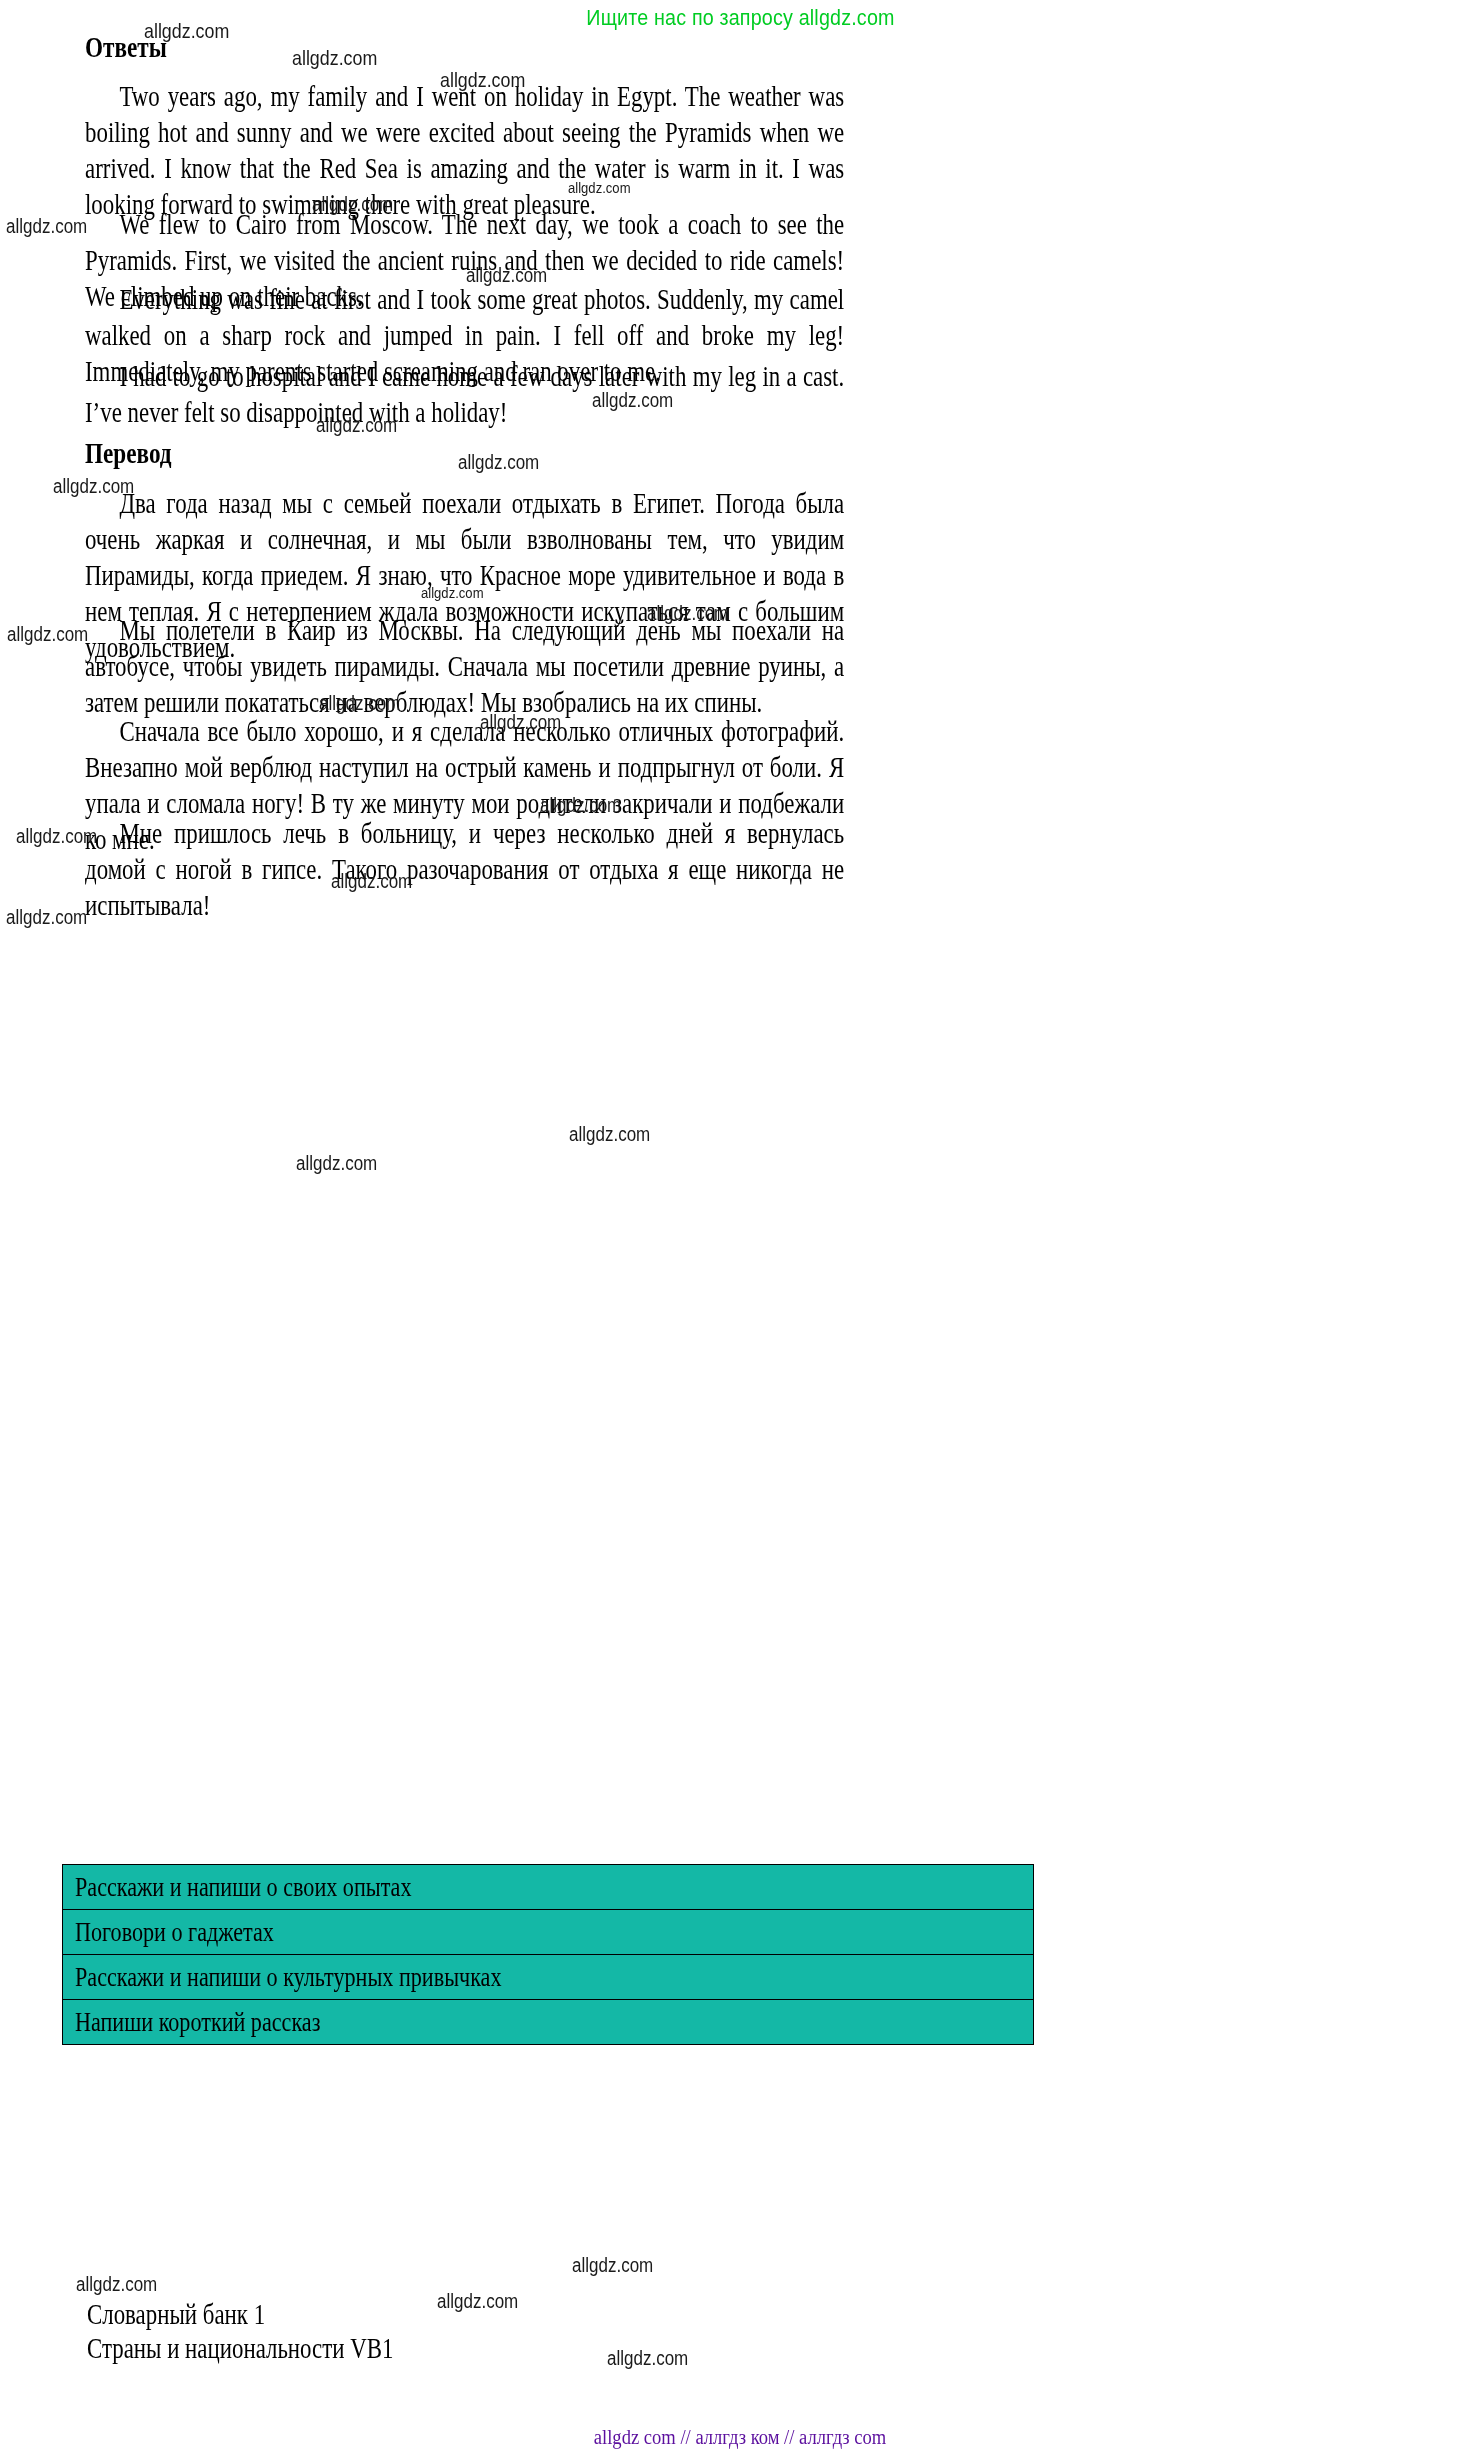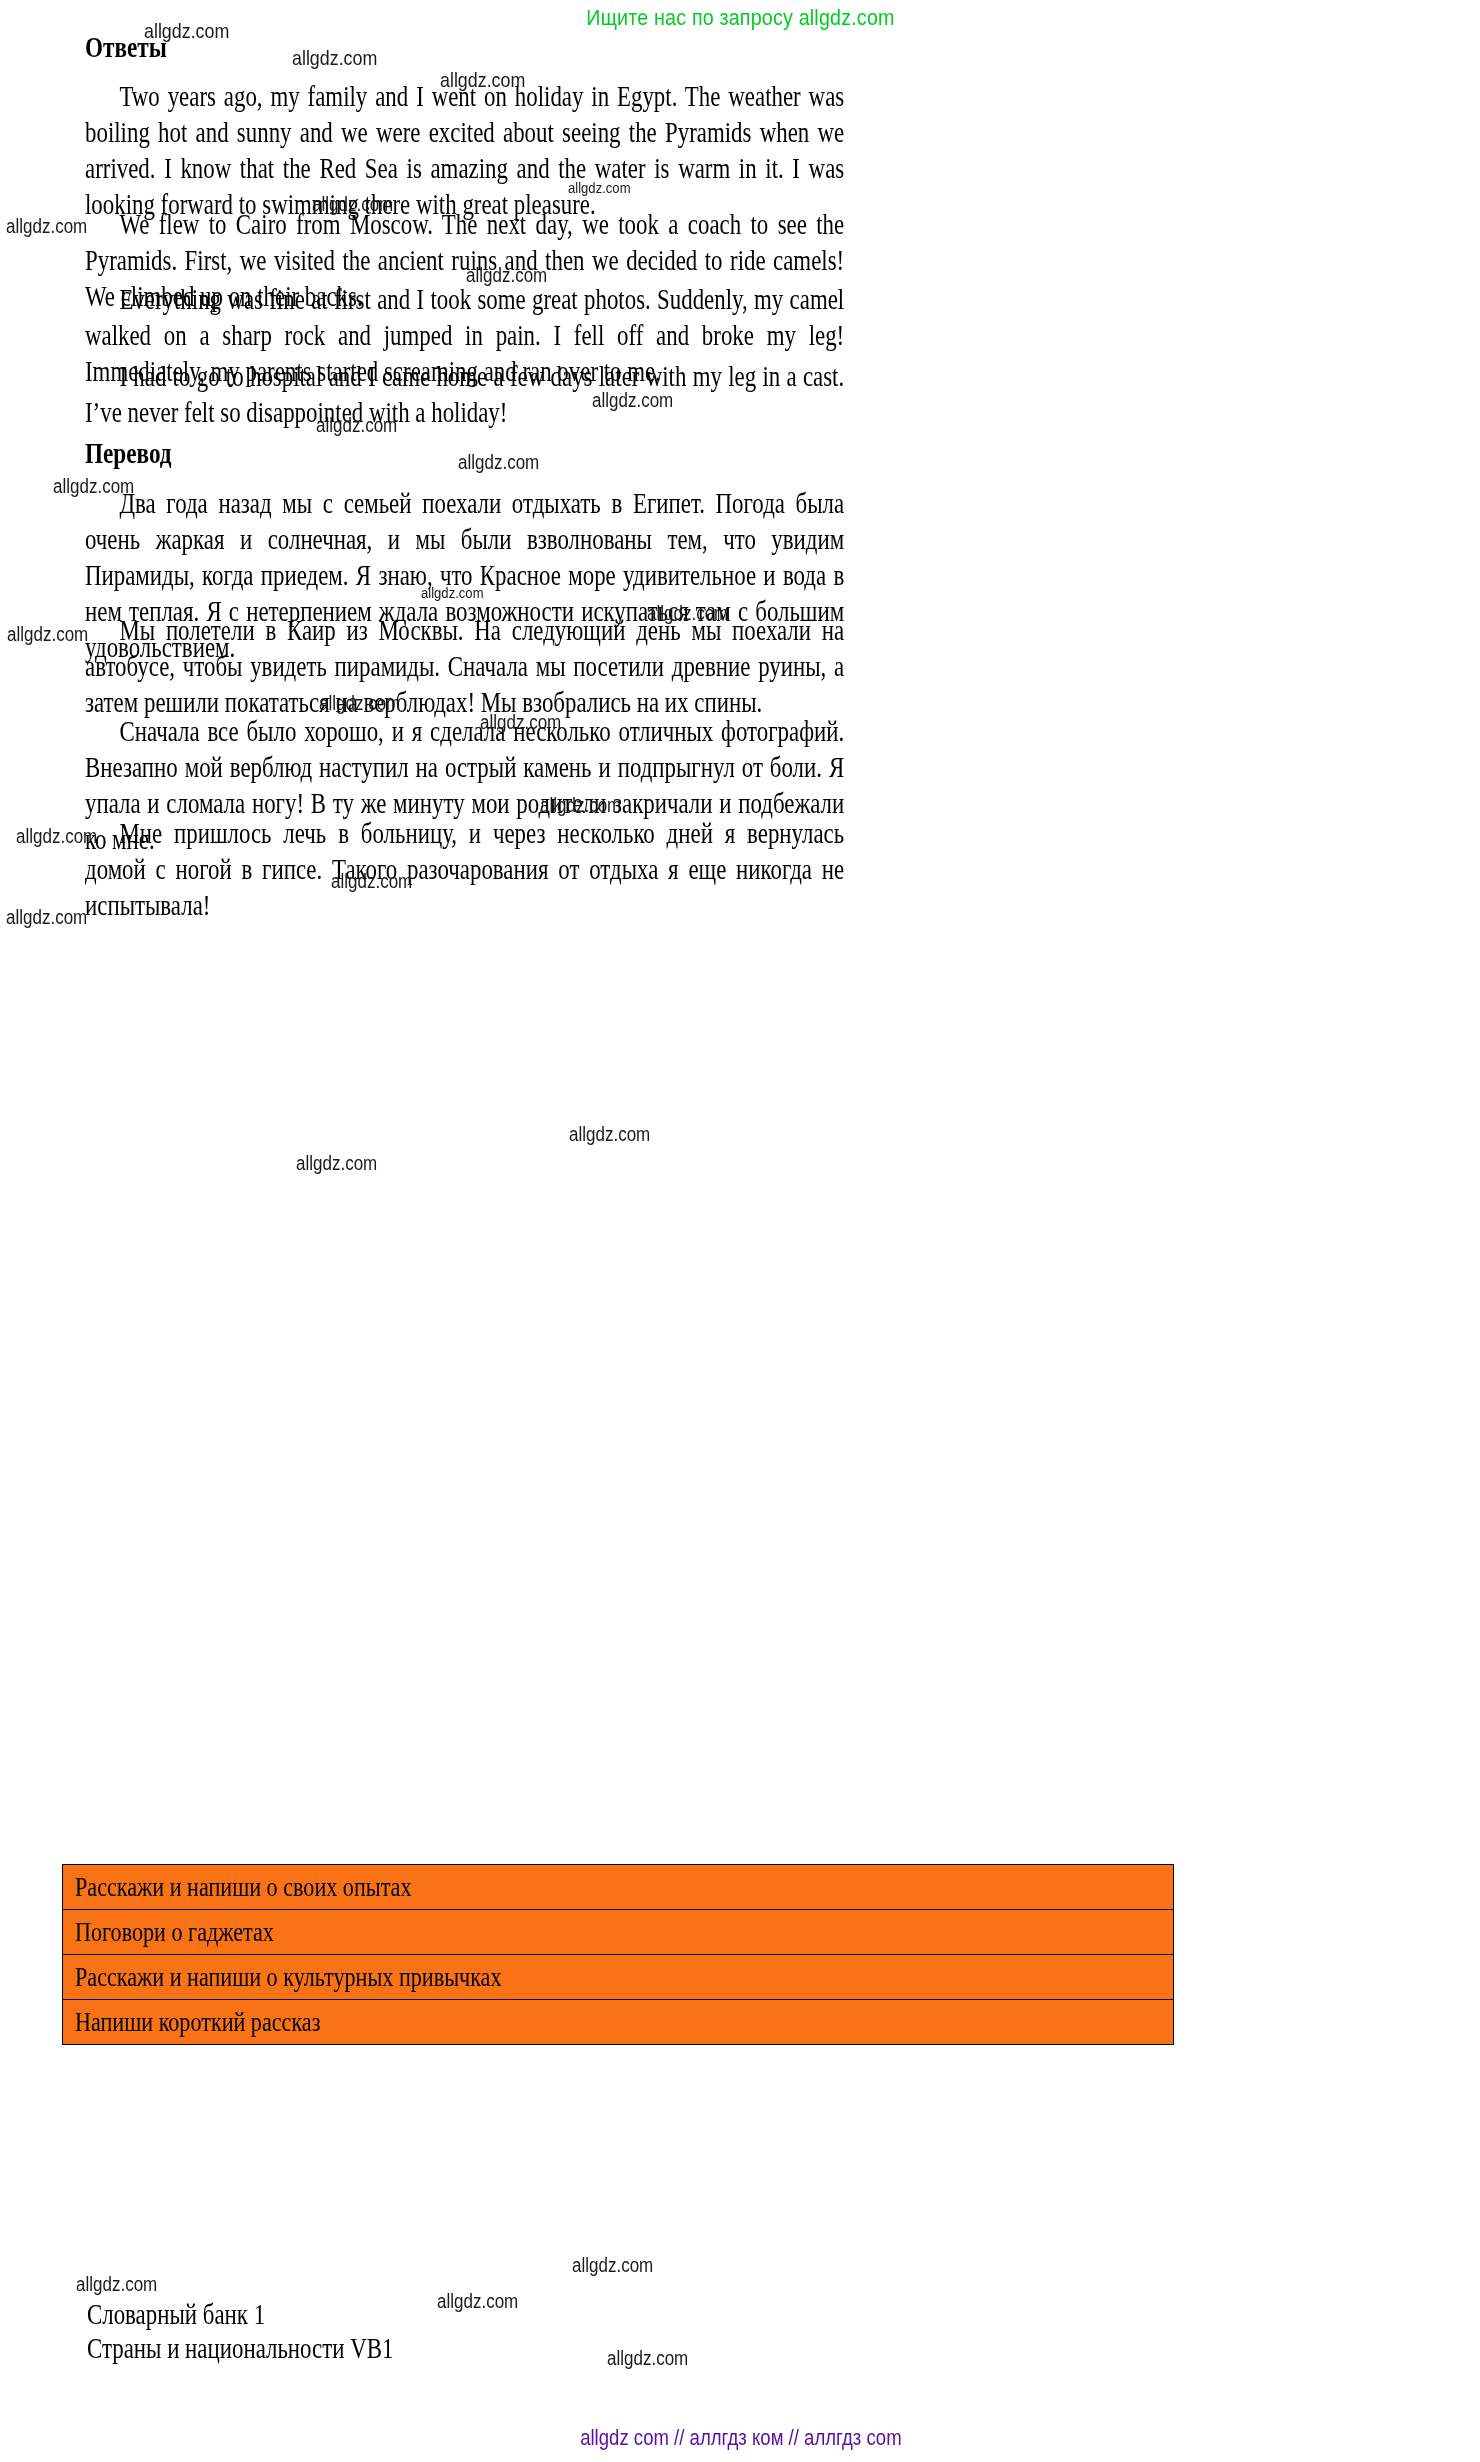--- a/index.html
+++ b/index.html
@@ -71,24 +71,24 @@
     hyphens: none;
   }
   .para.eng { width: 949px; }
   .para.rus { width: 949px; }
 
   
   .task-table {
     position: absolute;
     left: 62px;
     top: 1864px;
-    width: 1112px;
+    width: 972px;
     border: 1.5px solid #000;
     border-collapse: collapse;
-    background: #f97316;
+    background: #14b8a6;
   }
   .task-table td {
     border: 1.5px solid #000;
     height: 44px;
     padding: 0 0 0 12.3px;
     font-family: "Liberation Serif", "DejaVu Serif", serif;
     font-size: 27px;
     line-height: 31px;
     vertical-align: middle;
     white-space: nowrap;
@@ -109,21 +109,21 @@
     transform-origin: left top;
   }
 
   
   .footer {
     position: absolute;
     left: 0;
     top: 2425px;
     width: 1481px;
     text-align: center;
-    font-family: Liberation Sans, sans-serif;
+    font-family: Liberation Serif, serif;
     font-size: 21.6px;
     color: #5b0f9e;
     white-space: nowrap;
   }
   .footer span { display: inline-block; transform: scaleX(0.86); }
 </style>
 </head>
 <body>
 
 <div id="page">

